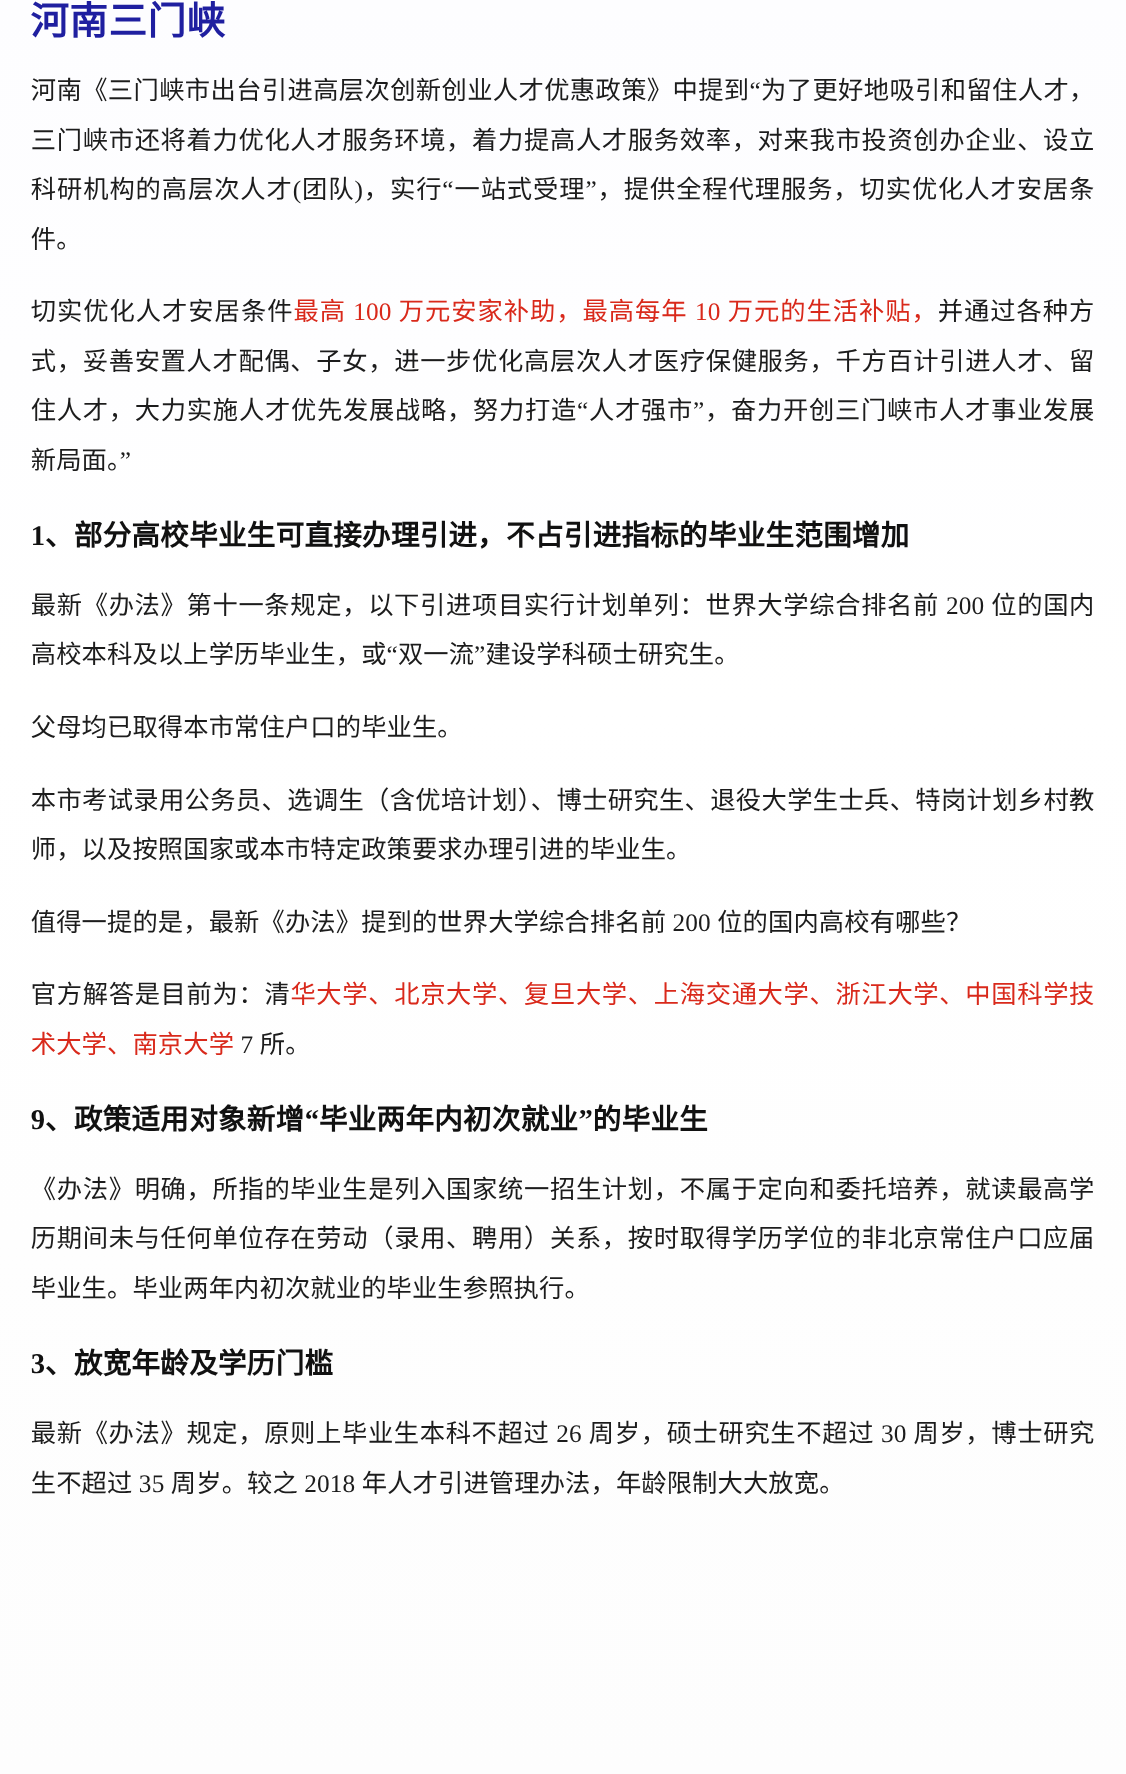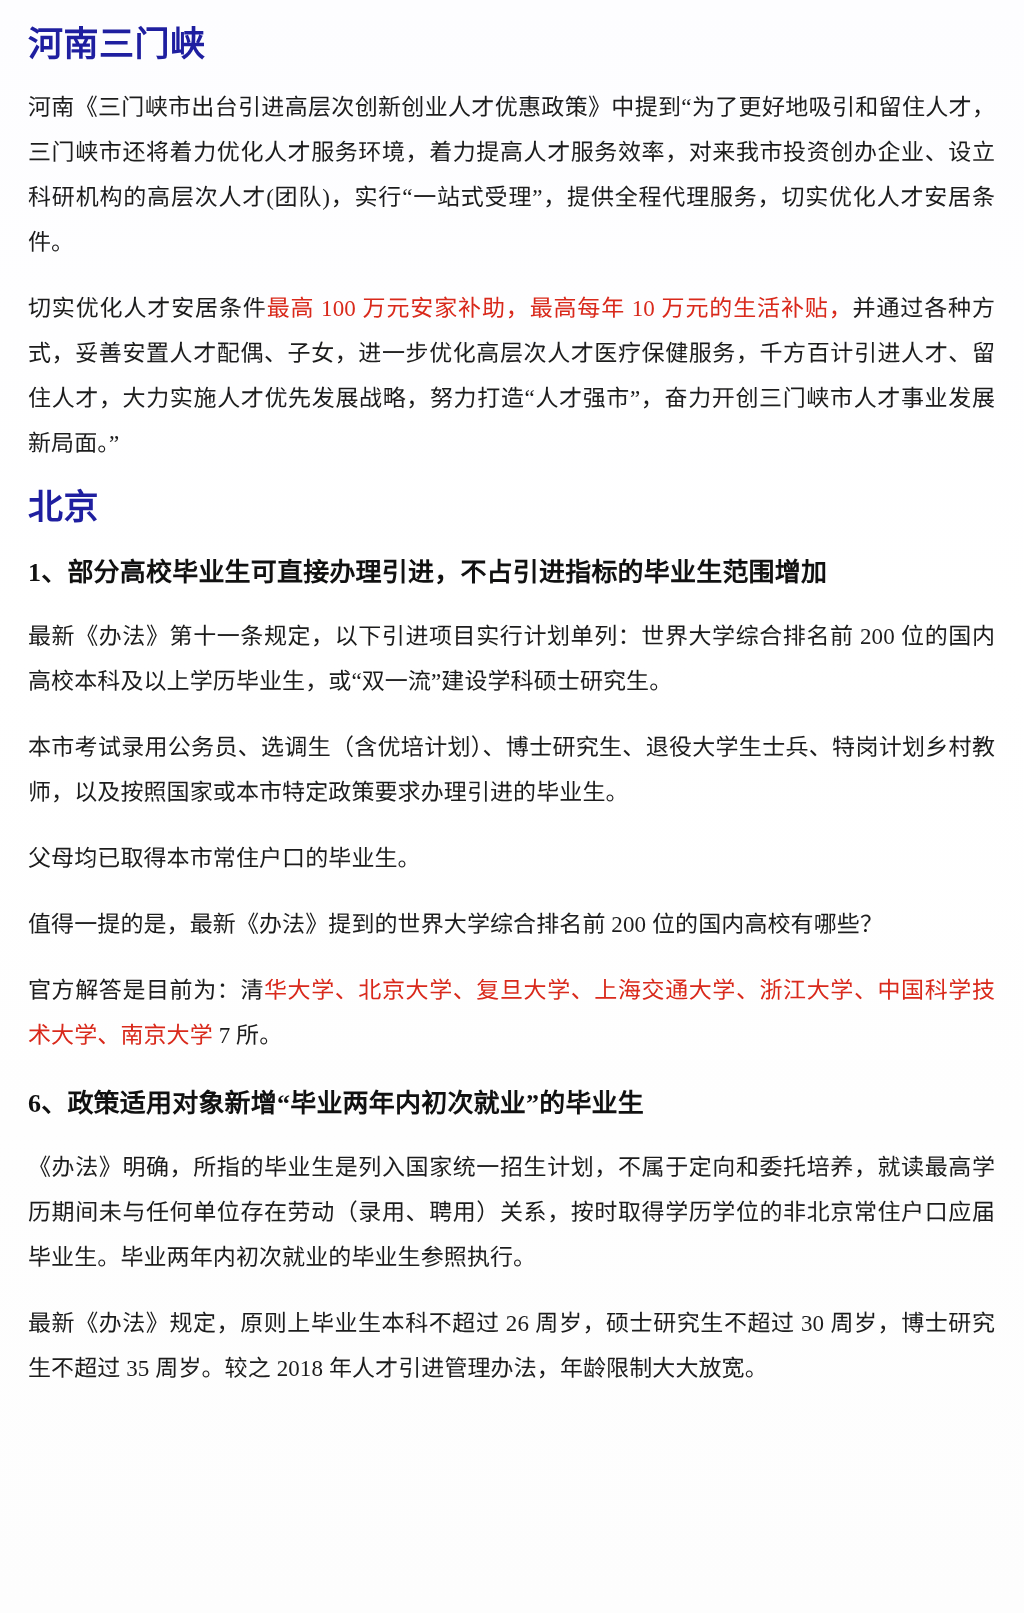--- a/index.html
+++ b/index.html
@@ -29,21 +29,21 @@
   
   .city-heading {
     color: #1f1fa0;
     font-weight: 700;
     font-size: 35px;
     line-height: 1.12;
     letter-spacing: 0.5px;
     margin: 0;
     font-family: "Liberation Serif", "DejaVu Serif", serif;
   }
-  .city-heading.first { padding-top: 25px; }
+  .city-heading.first { }
   .city-heading.second { padding-top: 22px; }
 
   
   .para {
     font-size: 23px;
     line-height: 45px;
     margin: 0;
     padding-top: 21px;
     text-align: justify;
     text-justify: inter-ideograph;
@@ -71,37 +71,37 @@
 <div class="page">
 
   <h1 class="city-heading first">河南三门峡</h1>
 
   <p class="para">河南《三门峡市出台引进高层次创新创业人才优惠政策》中提到“为了更好地吸引和留住人才，三门峡市还将着力优化人才服务环境，着力提高人才服务效率，对来我市投资创办企业、设立科研机构的高层次人才(团队)，实行“一站式受理”，提供全程代理服务，切实优化人才安居条件。</p>
 
   <p class="para">
     <span>切实优化人才安居条件</span><span class="red">最高 100 万元安家补助，最高每年 10 万元的生活补贴，</span><span>并通过各种方式，妥善安置人才配偶、子女，进一步优化高层次人才医疗保健服务，千方百计引进人才、留住人才，大力实施人才优先发展战略，努力打造“人才强市”，奋力开创三门峡市人才事业发展新局面。”</span>
   </p>
 
-  <h1 class="city-heading second">北京</h1>
 
   <h2 class="subheading">1、部分高校毕业生可直接办理引进，不占引进指标的毕业生范围增加</h2>
 
   <p class="para">最新《办法》第十一条规定，以下引进项目实行计划单列：世界大学综合排名前 200 位的国内高校本科及以上学历毕业生，或“双一流”建设学科硕士研究生。</p>
 
+  <p class="para">父母均已取得本市常住户口的毕业生。</p>
+
   <p class="para">本市考试录用公务员、选调生（含优培计划）、博士研究生、退役大学生士兵、特岗计划乡村教师，以及按照国家或本市特定政策要求办理引进的毕业生。</p>
-
-  <p class="para">父母均已取得本市常住户口的毕业生。</p>
 
   <p class="para">值得一提的是，最新《办法》提到的世界大学综合排名前 200 位的国内高校有哪些？</p>
 
   <p class="para">
     <span>官方解答是目前为：清</span><span class="red">华大学、北京大学、复旦大学、上海交通大学、浙江大学、中国科学技术大学、南京大学</span><span> 7 所。</span>
   </p>
 
-  <h2 class="subheading">6、政策适用对象新增“毕业两年内初次就业”的毕业生</h2>
+  <h2 class="subheading">9、政策适用对象新增“毕业两年内初次就业”的毕业生</h2>
 
   <p class="para">《办法》明确，所指的毕业生是列入国家统一招生计划，不属于定向和委托培养，就读最高学历期间未与任何单位存在劳动（录用、聘用）关系，按时取得学历学位的非北京常住户口应届毕业生。毕业两年内初次就业的毕业生参照执行。</p>
 
 
+  <h2 class="subheading">3、放宽年龄及学历门槛</h2>
 
   <p class="para">最新《办法》规定，原则上毕业生本科不超过 26 周岁，硕士研究生不超过 30 周岁，博士研究生不超过 35 周岁。较之 2018 年人才引进管理办法，年龄限制大大放宽。</p>
 
 </div>
 
 </body></html>

